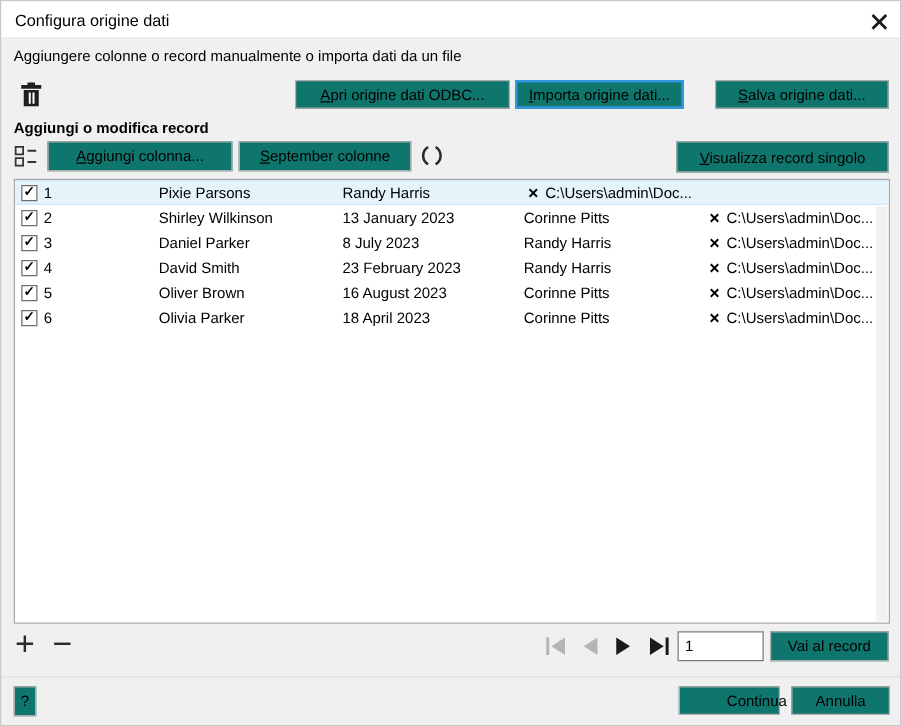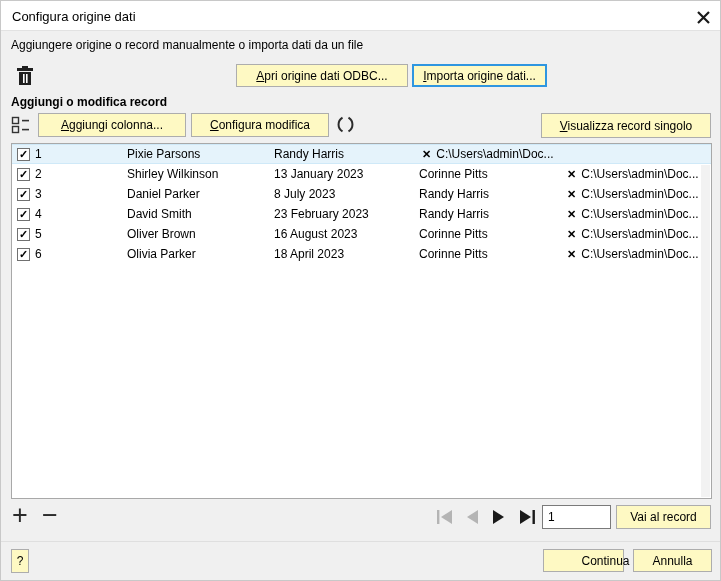--- a/index.html
+++ b/index.html
@@ -18,21 +18,21 @@
     background:#ffffff; border-bottom:1px solid #e2e2e2;
   }
   .title { position:absolute; left:11px; top:8px; font-size:13px; }
   .close-btn { position:absolute; right:9px; top:6px; width:20px; height:20px; cursor:pointer;
     display:flex; align-items:center; justify-content:center; }
 
   .subtitle { position:absolute; left:10px; top:37px; }
 
   
   .btn {
-    position:absolute; height:23px; background:#fef9c3; border:1px solid #adadad;
+    position:absolute; height:23px; background:#0f766e; border:1px solid #adadad;
     display:flex; align-items:center; justify-content:center; cursor:pointer;
     font-size:12px; color:#000;
   }
   .btn span.mnemonic { display:block; }
   .btn span.mnemonic::first-letter { text-decoration:underline; }
   .btn.focused { border:2px solid #2f96e0; }
 
   .btn-apri    { left:235px; top:63px; width:172px; }
   .btn-importa { left:411px; top:63px; width:135px; }
   .btn-salva   { left:571px; top:63px; width:139px; }
@@ -106,54 +106,57 @@
 
   <div class="titlebar">
     <div class="title">Configura origine dati</div>
     <div class="close-btn">
       <svg width="15" height="15" viewBox="0 0 15 15">
         <path d="M2 2 L13 13 M13 2 L2 13" stroke="#1a1a1a" stroke-width="2.2" fill="none"></path>
       </svg>
     </div>
   </div>
 
-  <div class="subtitle">Aggiungere origine o record manualmente o importa dati da un file</div>
+  <div class="subtitle">Aggiungere colonne o record manualmente o importa dati da un file</div>
 
   <div class="trash">
     <svg width="20" height="22" viewBox="0 0 20 22">
       <rect x="2" y="3" width="16" height="3" fill="#1f1f1f"></rect>
       <rect x="7" y="1" width="6" height="2" fill="#1f1f1f"></rect>
       <path d="M4 7 h12 v13 h-12 z" fill="#1f1f1f"></path>
       <rect x="8" y="9" width="1.6" height="9" fill="#ffffff"></rect>
       <rect x="11" y="9" width="1.6" height="9" fill="#ffffff"></rect>
     </svg>
   </div>
 
   <div class="btn btn-apri">
     <span class="mnemonic">Apri origine dati ODBC...</span>
   </div>
   <div class="btn btn-importa focused">
     <span class="mnemonic">Importa origine dati...</span>
   </div>
+  <div class="btn btn-salva">
+    <span class="mnemonic">Salva origine dati...</span>
+  </div>
 
   <div class="section-heading">Aggiungi o modifica record</div>
 
   <div class="records-list-icon">
     <svg width="20" height="20" viewBox="0 0 20 20">
       <rect x="1.5" y="2.5" width="6" height="6" fill="none" stroke="#333" stroke-width="1.4"></rect>
       <rect x="11" y="4.8" width="7" height="1.6" fill="#333"></rect>
       <rect x="1.5" y="11.5" width="6" height="6" fill="none" stroke="#333" stroke-width="1.4"></rect>
       <rect x="11" y="13.8" width="7" height="1.6" fill="#333"></rect>
     </svg>
   </div>
   <div class="btn btn-addcol">
     <span class="mnemonic">Aggiungi colonna...</span>
   </div>
   <div class="btn btn-confcol">
-    <span class="mnemonic">Configura modifica</span>
+    <span class="mnemonic">September colonne</span>
   </div>
   <div class="refresh">
     <svg width="19" height="19" viewBox="0 0 19 19">
       <path d="M6.5 2.6 A8 8 0 0 0 6.5 16.4" fill="none" stroke="#2b2b2b" stroke-width="2"></path>
       <path d="M12.5 2.6 A8 8 0 0 1 12.5 16.4" fill="none" stroke="#2b2b2b" stroke-width="2"></path>
     </svg>
   </div>
   <div class="btn btn-single">
     <span class="mnemonic">Visualizza record singolo</span>
   </div>

